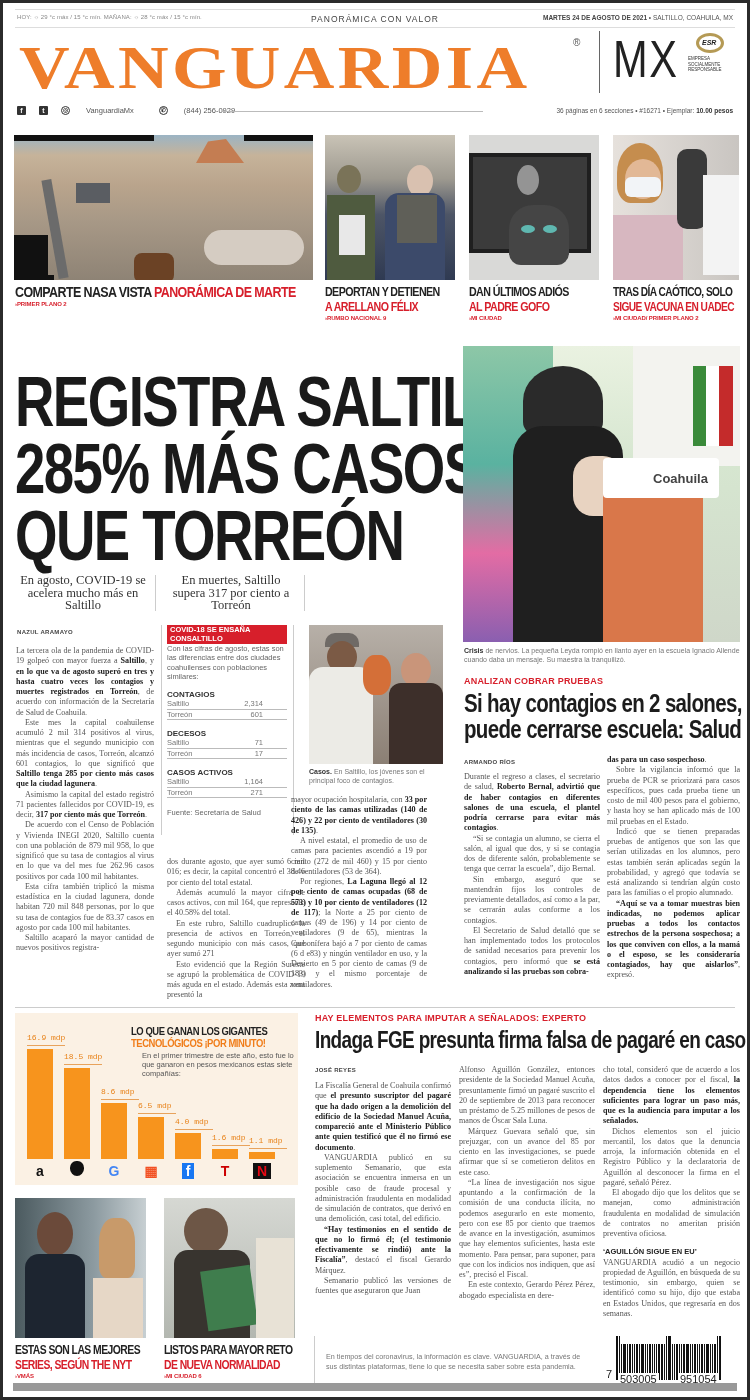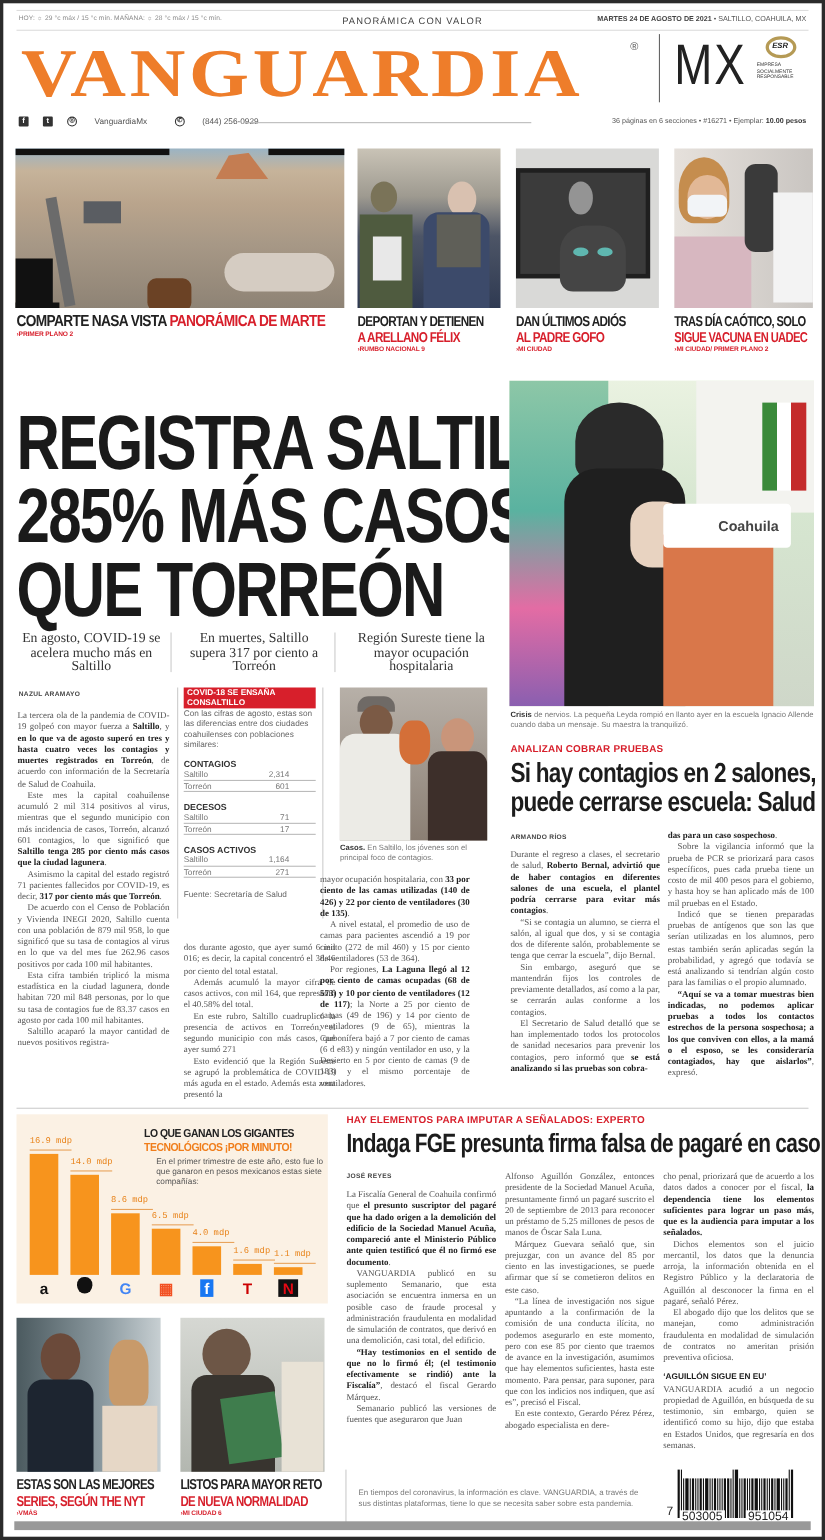--- a/index.html
+++ b/index.html
@@ -157,21 +157,20 @@
   <div class="abs" style="left:12px;top:366px">
     <div class="mainhead" style="font-size:70px">REGISTRA SALTILLO</div>
     <div class="mainhead" style="font-size:70px">285% MÁS CASOS</div>
     <div class="mainhead" style="font-size:70px">QUE TORREÓN</div>
   </div>
 
   <div class="abs sub" style="left:16px;top:571px;width:128px">En agosto, COVID-19 se acelera mucho más en Saltillo</div>
   <div class="vsep" style="left:152px;top:572px;height:36px"></div>
   <div class="abs sub" style="left:163px;top:571px;width:130px">En muertes, Saltillo supera 317 por ciento a Torreón</div>
   <div class="vsep" style="left:301px;top:572px;height:36px"></div>
-  <div class="abs sub" style="left:310px;top:571px;width:140px">Región Sureste tiene la mayor ocupación hospitalaria</div>
 
   <div class="abs byline" style="left:14px;top:626px">NAZUL ARAMAYO</div>
 
   <div class="abs body" style="left:13px;top:643px;width:138px">
     <p class="first"><span>La tercera ola de la pandemia de COVID-19 golpeó con mayor fuerza a </span><b>Saltillo</b><span>, y </span><b>en lo que va de agosto superó en tres y hasta cuatro veces los contagios y muertes registrados en Torreón</b><span>, de acuerdo con información de la Secretaría de Salud de Coahuila.</span></p>
     <p><span>Este mes la capital coahuilense acumuló 2 mil 314 positivos al virus, mientras que el segundo municipio con más incidencia de casos, Torreón, alcanzó 601 contagios, lo que significó que </span><b>Saltillo tenga 285 por ciento más casos que la ciudad lagunera</b><span>.</span></p>
     <p><span>Asimismo la capital del estado registró 71 pacientes fallecidos por COVID-19, es decir, </span><b>317 por ciento más que Torreón</b><span>.</span></p>
     <p>De acuerdo con el Censo de Población y Vivienda INEGI 2020, Saltillo cuenta con una población de 879 mil 958, lo que significó que su tasa de contagios al virus en lo que va del mes fue 262.96 casos positivos por cada 100 mil habitantes.</p>
     <p>Esta cifra también triplicó la misma estadística en la ciudad lagunera, donde habitan 720 mil 848 personas, por lo que su tasa de contagios fue de 83.37 casos en agosto por cada 100 mil habitantes.</p>
     <p>Saltillo acaparó la mayor cantidad de nuevos positivos registra-</p>
@@ -281,21 +280,21 @@
       <div style="color:#222">LO QUE GANAN LOS GIGANTES</div>
       <div style="color:#f07d1a">TECNOLÓGICOS ¡POR MINUTO!</div>
     </div>
     <div class="chart-desc">En el primer trimestre de este año, esto fue lo que ganaron en pesos mexicanos estas siete compañías:</div>
     <div id="chart-bars">
         <div class="bar" style="left: 12px; height: 110px;"></div>
         <div class="barlbl" style="left: 12px; top: 20px;">16.9 mdp</div>
         <div class="barline" style="left: 12px; top: 32px; width: 38px;"></div>
         <div class="logoico" style="left: 12px;"><span style="color: rgb(17, 17, 17);">a</span></div>
         <div class="bar" style="left: 49px; height: 91px;"></div>
-        <div class="barlbl" style="left: 49px; top: 39px;">14.0 mdp</div>
+        <div class="barlbl" style="left: 49px; top: 39px;">18.5 mdp</div>
         <div class="barline" style="left: 49px; top: 51px; width: 38px;"></div>
         <div class="logoico" style="left: 49px;"><span style="color: rgb(17, 17, 17); display: inline-block; width: 14px; height: 15px; background: rgb(17, 17, 17); border-radius: 45% 45% 50% 50%;"></span></div>
         <div class="bar" style="left: 86px; height: 56px;"></div>
         <div class="barlbl" style="left: 86px; top: 74px;">8.6 mdp</div>
         <div class="barline" style="left: 86px; top: 86px; width: 38px;"></div>
         <div class="logoico" style="left: 86px;"><span style="color: rgb(66, 133, 244);">G</span></div>
         <div class="bar" style="left: 123px; height: 42px;"></div>
         <div class="barlbl" style="left: 123px; top: 88px;">6.5 mdp</div>
         <div class="barline" style="left: 123px; top: 100px; width: 38px;"></div>
         <div class="logoico" style="left: 123px;"><span style="color: rgb(242, 80, 34);">▦</span></div>
@@ -325,21 +324,21 @@
     <p><b>“Hay testimonios en el sentido de que no lo firmó él; (el testimonio efectivamente se rindió) ante la Fiscalía”</b><span>, destacó el fiscal Gerardo Márquez.</span></p>
     <p>Semanario publicó las versiones de fuentes que aseguraron que Juan</p>
   </div>
   <div class="abs body" style="left:456px;top:1062px;width:136px">
     <p class="first">Alfonso Aguillón González, entonces presidente de la Sociedad Manuel Acuña, presuntamente firmó un pagaré suscrito el 20 de septiembre de 2013 para reconocer un préstamo de 5.25 millones de pesos de manos de Óscar Sala Luna.</p>
     <p>Márquez Guevara señaló que, sin prejuzgar, con un avance del 85 por ciento en las investigaciones, se puede afirmar que sí se cometieron delitos en este caso.</p>
     <p>“La línea de investigación nos sigue apuntando a la confirmación de la comisión de una conducta ilícita, no podemos asegurarlo en este momento, pero con ese 85 por ciento que traemos de avance en la investigación, asumimos que hay elementos suficientes, hasta este momento. Para pensar, para suponer, para que con los indicios nos indiquen, que así es”, precisó el Fiscal.</p>
     <p>En este contexto, Gerardo Pérez Pérez, abogado especialista en dere-</p>
   </div>
   <div class="abs body" style="left:600px;top:1062px;width:137px">
-    <p class="first"><span>cho penal, priorizará que de acuerdo a los datos dados a conocer por el fiscal, </span><b>la dependencia tiene los elementos suficientes para lograr un paso más, que es la audiencia para imputar a los señalados.</b></p>
+    <p class="first"><span>cho total, consideró que de acuerdo a los datos dados a conocer por el fiscal, </span><b>la dependencia tiene los elementos suficientes para lograr un paso más, que es la audiencia para imputar a los señalados.</b></p>
     <p>Dichos elementos son el juicio mercantil, los datos que la denuncia arroja, la información obtenida en el Registro Público y la declaratoria de Aguillón al desconocer la firma en el pagaré, señaló Pérez.</p>
     <p>El abogado dijo que los delitos que se manejan, como administración fraudulenta en modalidad de simulación de contratos no ameritan prisión preventiva oficiosa.</p>
     <div style="font-family:'Liberation Sans',sans-serif;font-weight:bold;font-size:7.5px;color:#222;margin-top:8px">‘AGUILLÓN SIGUE EN EU’</div>
     <p class="first">VANGUARDIA acudió a un negocio propiedad de Aguillón, en búsqueda de su testimonio, sin embargo, quien se identificó como su hijo, dijo que estaba en Estados Unidos, que regresaría en dos semanas.</p>
   </div>
 
   <div class="photo" style="left:12px;top:1195px;width:131px;height:140px;background:linear-gradient(90deg,#4b5a5f,#8c9aa0 60%,#c7cfd2)">
     <div class="abs" style="left:22px;top:14px;width:36px;height:44px;background:#6b4a3a;border-radius:50%"></div>
     <div class="abs" style="left:10px;top:56px;width:60px;height:90px;background:#1d2530;border-radius:14px 14px 0 0"></div>
     <div class="abs" style="left:84px;top:20px;width:36px;height:60px;background:#c89a6a;border-radius:40% 40% 20% 20%"></div>

